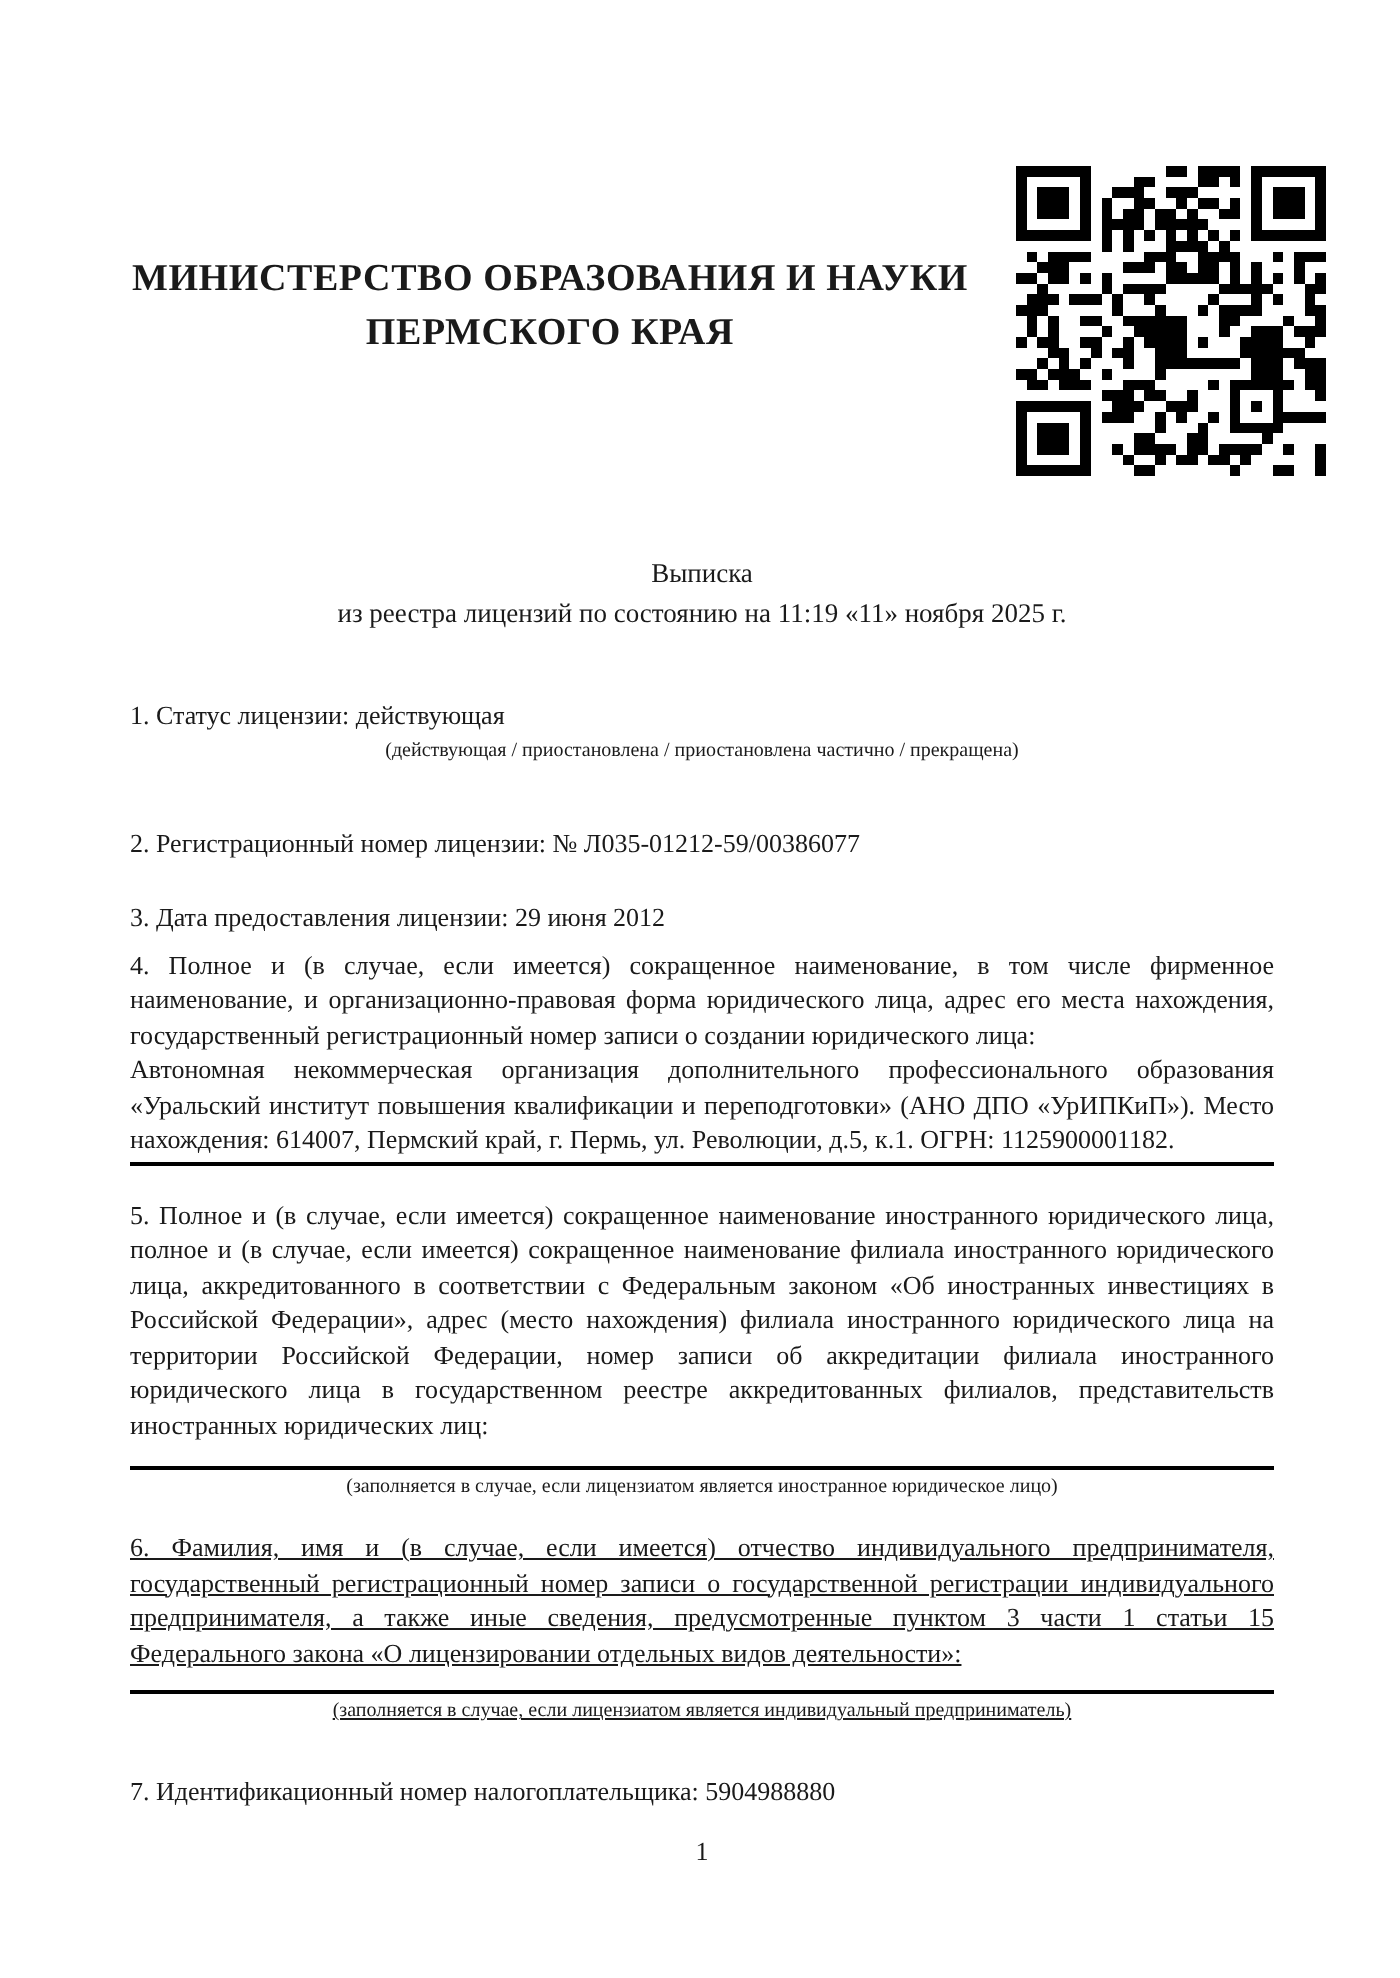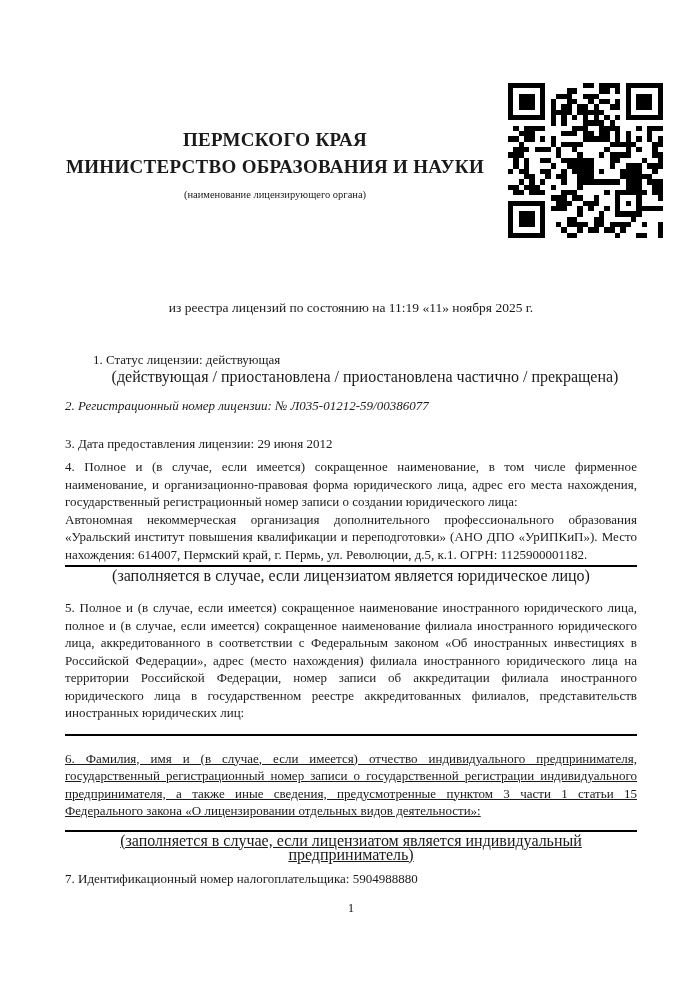--- a/index.html
+++ b/index.html
@@ -43,29 +43,29 @@
     margin-top: 97px;
     text-align: center;
     font-size: 13.5px;
     line-height: 19.5px;
   }
   .item {
     font-size: 13px;
     line-height: 17.5px;
   }
   .just { text-align: justify; }
-  .m-item1 { margin-top: 33px; margin-left: 28px; }
-  .m-item2 { margin-top: 13px; font-style: italic; }
+  .m-item1 { margin-top: 33px; }
+  .m-item2 { margin-top: 30px; }
   .m-item3 { margin-top: 20px; }
   .m-item4 { margin-top: 6px; }
   .m-item5 { margin-top: 16px; }
   .m-item6 { margin-top: 14px; text-decoration: underline; }
-  .m-item7 { margin-top: 8px; }
+  .m-item7 { margin-top: 24px; }
   .note {
-    font-size: 16px;
+    font-size: 10px;
     line-height: 14px;
     text-align: center;
     margin-top: 2px;
   }
   .rule {
     border-top: 2px solid #000;
     height: 0;
   }
   .rule-tight { margin-top: 2px; }
   .rule-gap5  { margin-top: 12px; }
@@ -489,52 +489,52 @@
         <rect x="6" y="28" width="1" height="1"></rect>
         <rect x="11" y="28" width="1" height="1"></rect>
         <rect x="12" y="28" width="1" height="1"></rect>
         <rect x="20" y="28" width="1" height="1"></rect>
         <rect x="24" y="28" width="1" height="1"></rect>
         <rect x="25" y="28" width="1" height="1"></rect>
         <rect x="28" y="28" width="1" height="1"></rect>
       </svg></div>
 
   <div class="org-block">
+    <div class="org-name">МИНИСТЕРСТВО ОБРАЗОВАНИЯ И НАУКИ</div>
     <div class="org-name">ПЕРМСКОГО КРАЯ</div>
-    <div class="org-name">МИНИСТЕРСТВО ОБРАЗОВАНИЯ И НАУКИ</div>
-    <div class="org-note">(наименование лицензирующего органа)</div>
   </div>
 
   <div class="doc-title">
+    <div>Выписка</div>
     <div>из реестра лицензий по состоянию на 11:19 «11» ноября 2025 г.</div>
   </div>
 
   <div class="item m-item1">
     <div>1. Статус лицензии: действующая</div>
     <div class="note">(действующая / приостановлена / приостановлена частично / прекращена)</div>
   </div>
 
   <div class="item m-item2">
     <div>2. Регистрационный номер лицензии: № Л035-01212-59/00386077</div>
   </div>
 
   <div class="item m-item3">
     <div>3. Дата предоставления лицензии: 29 июня 2012</div>
   </div>
 
   <div class="item m-item4">
     <div class="just">4. Полное и (в случае, если имеется) сокращенное наименование, в том числе фирменное наименование, и организационно-правовая форма юридического лица, адрес его места нахождения, государственный регистрационный номер записи о создании юридического лица:</div>
     <div class="just">Автономная некоммерческая организация дополнительного профессионального образования «Уральский институт повышения квалификации и переподготовки» (АНО ДПО «УрИПКиП»). Место нахождения: 614007, Пермский край, г. Пермь, ул. Революции, д.5, к.1. ОГРН: 1125900001182.</div>
     <div class="rule rule-tight"></div>
-    <div class="note">(заполняется в случае, если лицензиатом является юридическое лицо)</div>
   </div>
 
   <div class="item m-item5">
     <div class="just">5. Полное и (в случае, если имеется) сокращенное наименование иностранного юридического лица, полное и (в случае, если имеется) сокращенное наименование филиала иностранного юридического лица, аккредитованного в соответствии с Федеральным законом «Об иностранных инвестициях в Российской Федерации», адрес (место нахождения) филиала иностранного юридического лица на территории Российской Федерации, номер записи об аккредитации филиала иностранного юридического лица в государственном реестре аккредитованных филиалов, представительств иностранных юридических лиц:</div>
     <div class="rule rule-gap5"></div>
+    <div class="note">(заполняется в случае, если лицензиатом является иностранное юридическое лицо)</div>
   </div>
 
   <div class="item m-item6">
     <div class="just">6. Фамилия, имя и (в случае, если имеется) отчество индивидуального предпринимателя, государственный регистрационный номер записи о государственной регистрации индивидуального предпринимателя, а также иные сведения, предусмотренные пунктом 3 части 1 статьи 15 Федерального закона «О лицензировании отдельных видов деятельности»:</div>
     <div class="rule rule-gap6"></div>
     <div class="note">(заполняется в случае, если лицензиатом является индивидуальный предприниматель)</div>
   </div>
 
   <div class="item m-item7">
     <div>7. Идентификационный номер налогоплательщика: 5904988880</div>

